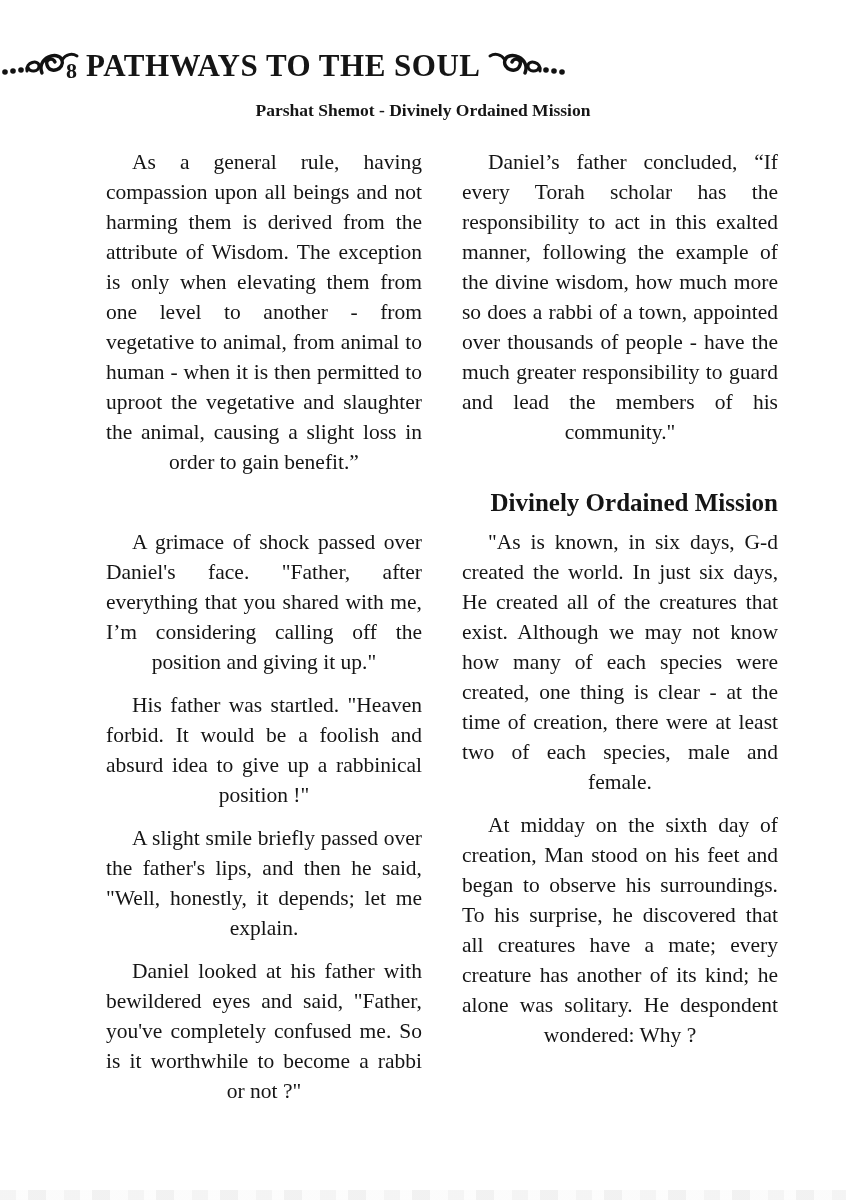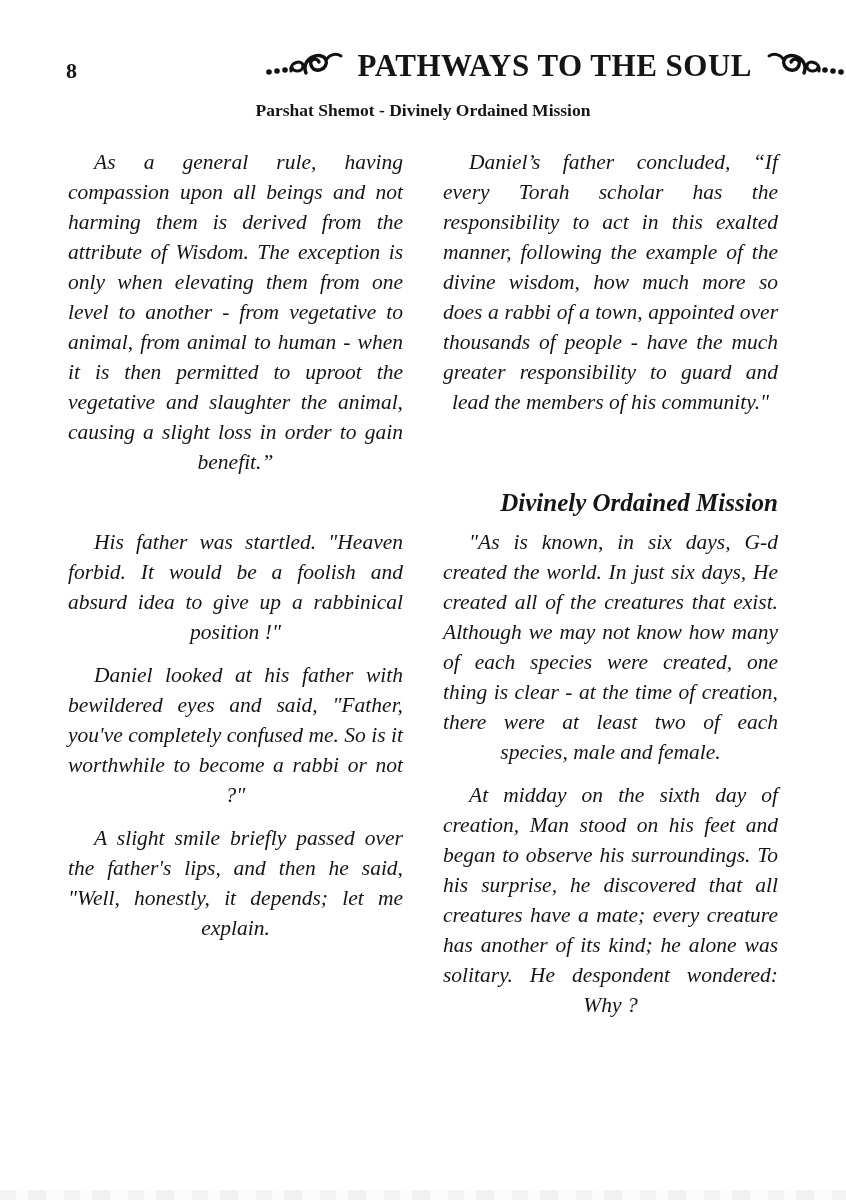--- a/index.html
+++ b/index.html
@@ -17,42 +17,42 @@
   }
   
   .header { padding-top: 44px; }
   .page-number {
     position: absolute;
     left: 66px; top: 58px;
     font-size: 22px; font-weight: bold;
   }
   .title-row {
     display: flex;
-    justify-content: flex-end;
+    justify-content: flex-start;
     align-items: center;
-    gap: 8px;
+    gap: 0;
     height: 44px;
   }
   .page-title {
     margin: 0;
     font-size: 31px;
     font-weight: bold;
     letter-spacing: 0.5px;
     white-space: nowrap;
   }
   .flourish { display: block; }
   .flourish.right { transform: scaleX(-1); }
   .subtitle {
     margin-top: 12px;
     text-align: center;
     font-size: 17.5px;
     font-weight: bold;
   }
   
-  .main { margin: 26px 68px 0 68px; font-style: italic; }
+  .main { margin: 26px 68px 0 106px; }
   .col-pair { display: flex; gap: 40px; }
   .col { flex: 1 1 0; min-width: 0; }
   .col p {
     margin: 0 0 13px 0;
     font-size: 21.5px;
     line-height: 30px;
     text-align: justify;
     text-align-last: center;
     text-indent: 26px;
   }
@@ -115,23 +115,24 @@
       </div>
       <div class="col">
         <p>Daniel’s father concluded, “If every Torah scholar has the responsibility to act in this exalted manner, following the example of the divine wisdom, how much more so does a rabbi of a town, appointed over thousands of people - have the much greater responsibility to guard and lead the members of his community."</p>
       </div>
     </div>
 
     <h2 class="section-heading">Divinely Ordained Mission</h2>
 
     <div class="col-pair">
       <div class="col">
+        <p>A grimace of shock passed over Daniel's face. "Father, after everything that you shared with me, I’m considering calling off the position and giving it up."</p>
         <p>His father was startled. "Heaven forbid. It would be a foolish and absurd idea to give up a rabbinical position !"</p>
+        <p>A slight smile briefly passed over the father's lips, and then he said, "Well, honestly, it depends; let me explain.</p>
         <p>Daniel looked at his father with bewildered eyes and said, "Father, you've completely confused me. So is it worthwhile to become a rabbi or not ?"</p>
-        <p>A slight smile briefly passed over the father's lips, and then he said, "Well, honestly, it depends; let me explain.</p>
       </div>
       <div class="col">
         <p>"As is known, in six days, G-d created the world. In just six days, He created all of the creatures that exist. Although we may not know how many of each species were created, one thing is clear - at the time of creation, there were at least two of each species, male and female.</p>
         <p>At midday on the sixth day of creation, Man stood on his feet and began to observe his surroundings. To his surprise, he discovered that all creatures have a mate; every creature has another of its kind; he alone was solitary. He despondent wondered: Why ?</p>
       </div>
     </div>
 
   </div>
 
   <div class="scan-edge"></div>

